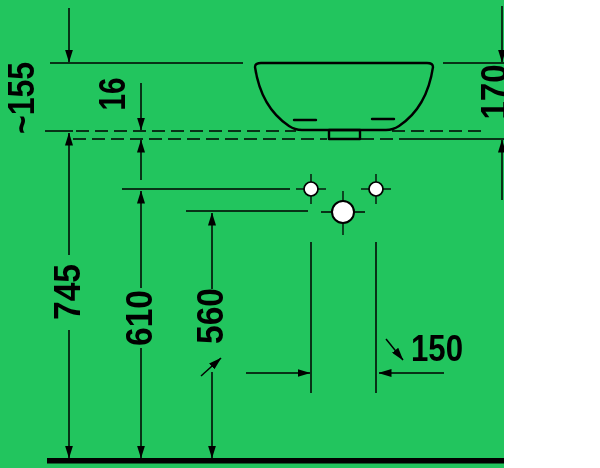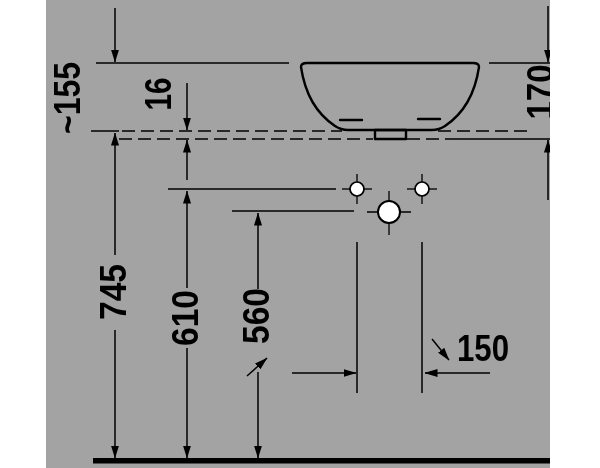--- a/index.html
+++ b/index.html
@@ -4,23 +4,22 @@
 <style>
   html, body {
     margin: 0;
     padding: 0;
     background: #ffffff;
   }
   .stage {
     position: relative;
     width: 504px;
     height: 468px;
-    background: #a3a3a3;
+    background: #22c55e;
     overflow: hidden;
-    margin-left: 46px;
   }
   svg {
     display: block;
   }
   .dim-text {
     font-family: "Liberation Sans", "DejaVu Sans", sans-serif;
     font-weight: bold;
     font-size: 37px;
     fill: #000000;
   }

